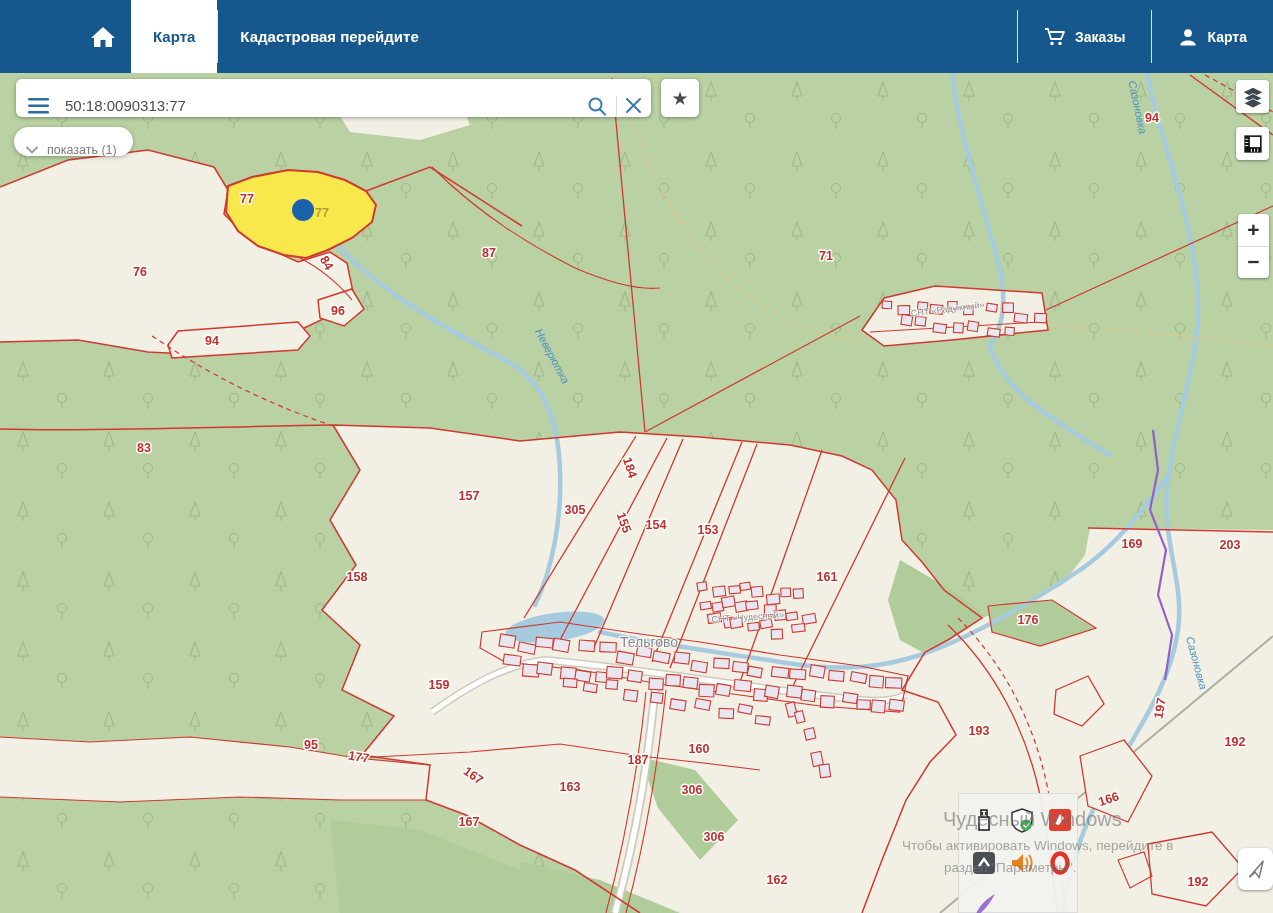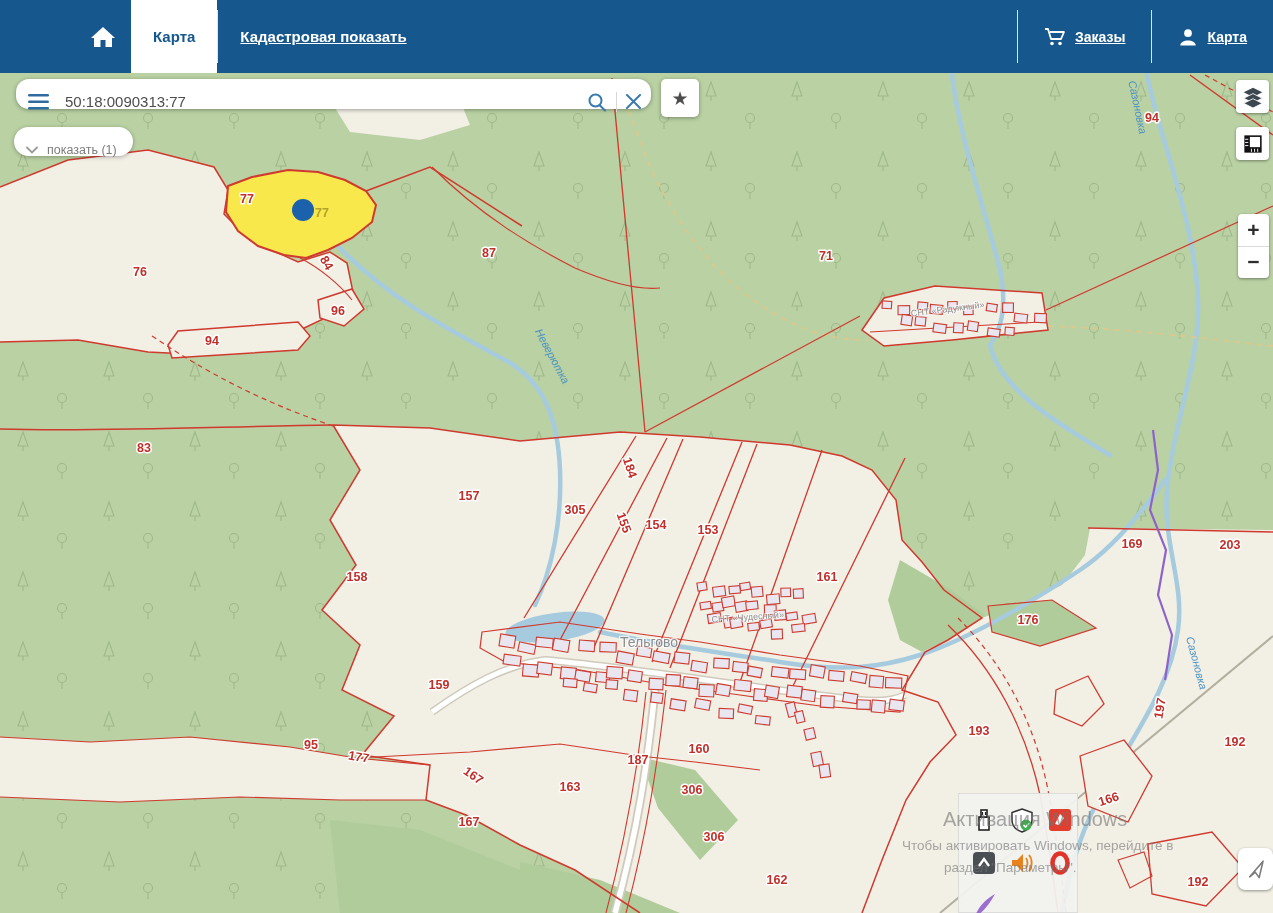--- a/index.html
+++ b/index.html
@@ -1,30 +1,30 @@
 <!DOCTYPE html>
 <html><head>
 <meta charset="utf-8">
 <style>
   html,body{margin:0;padding:0;font-family:"Liberation Sans",sans-serif;}
   .stage{position:relative;width:1273px;height:913px;overflow:hidden;background:#b9d1a3;}
   .stage *{box-sizing:border-box;}
 
   
-  .topbar{position:absolute;top:0;left:0;width:1273px;height:73px;background:#16578d;display:flex;align-items:stretch;z-index:20;color:#fff;text-decoration:underline;}
+  .topbar{position:absolute;top:0;left:0;width:1273px;height:73px;background:#16578d;display:flex;align-items:stretch;z-index:20;color:#fff;}
   .topbar .spacer{width:75px;}
   .tab{display:flex;align-items:center;justify-content:center;padding:0 22px;font-size:15px;font-weight:600;cursor:pointer;white-space:nowrap;}
   .tab.home{padding:0 14px;}
   .tab.active{background:#ffffff;color:#16578d;}
   .vsep{width:1px;background:rgba(255,255,255,.85);margin:10px 0;}
   .right-group{margin-left:auto;display:flex;align-items:stretch;}
   .menu-item{display:flex;align-items:center;gap:9px;padding:17px 26px;font-size:14px;font-weight:600;cursor:pointer;}
 
   
-  .searchbar{position:absolute;left:16px;top:79px;width:635px;height:30px;background:#fff;border-radius:13px;
+  .searchbar{position:absolute;left:16px;top:79px;width:635px;height:38px;background:#fff;border-radius:6px;
     box-shadow:0 1px 4px rgba(0,0,0,.35);display:flex;align-items:center;z-index:15;padding:15px 10px 0 12px;}
   .searchbar input{border:none;outline:none;flex:1;font-size:15px;color:#4d4d4d;margin-left:14px;font-family:"Liberation Sans",sans-serif;background:transparent;}
   .icon-btn{display:flex;align-items:center;justify-content:center;cursor:pointer;}
   .search-divider{width:1px;height:20px;background:#d7d7d7;margin:0 9px;}
   .star-btn{position:absolute;left:661px;top:79px;width:38px;height:38px;background:#fff;border-radius:5px;
     box-shadow:0 1px 4px rgba(0,0,0,.35);display:flex;align-items:center;justify-content:center;z-index:15;
     font-size:19px;color:#4d4d4d;cursor:pointer;}
   .show-pill{position:absolute;left:14px;top:127px;height:29px;border-radius:15px;padding:16px 16px 0 12px;display:flex;gap:9px;
     align-items:center;font-size:12.5px;color:#7d7d7d;background:#fff;box-shadow:0 1px 4px rgba(0,0,0,.3);z-index:15;cursor:pointer;}
 
@@ -307,21 +307,21 @@
         <polygon points="14,3 26,14 2,14" fill="#fff"></polygon>
         <rect x="5" y="13" width="18" height="10" fill="#fff"></rect>
         <rect x="11.5" y="16" width="5" height="7" fill="#16578d"></rect>
       </svg>
     </div>
     <div class="tab active">
         <span>Карта</span>
       </div>
     <div class="vsep"></div>
     <div class="tab">
-        <span>Кадастровая показать</span>
+        <span>Кадастровая перейдите</span>
       </div>
 
     <div class="right-group">
       <div class="vsep"></div>
       <div class="menu-item">
         <svg width="22" height="20" viewBox="0 0 22 20">
           <path d="M1,2 L4,2 L7,12 L17,12 L20,5 L6,5" fill="none" stroke="#fff" stroke-width="1.8" stroke-linejoin="round"></path>
           <circle cx="8" cy="16.5" r="1.8" fill="#fff"></circle>
           <circle cx="16" cy="16.5" r="1.8" fill="#fff"></circle>
         </svg>
@@ -430,17 +430,17 @@
       <path d="M17,8 C19,10.5 19,15.5 17,18 M20,5 C23.5,9 23.5,17 20,21" fill="none" stroke="#e8821e" stroke-width="1.8"></path>
     </svg>
     <svg class="tray-icon" style="left:88px;top:56px;" viewBox="0 0 26 26">
       <ellipse cx="13" cy="13" rx="7.5" ry="9.5" fill="none" stroke="#e0342b" stroke-width="4.5"></ellipse>
     </svg>
     <svg class="tray-icon" style="left:12px;top:98px;" viewBox="0 0 26 26">
       <path d="M4,24 C8,14 15,7 24,2 C19,11 13,19 6,24 Z" fill="#9a6fd0"></path>
     </svg>
   </div>
 
-  <div class="watermark wm1">Активация Windows</div>
+  <div class="watermark wm1">Чудесный Windows</div>
   <div class="watermark wm2">Чтобы активировать Windows, перейдите в</div>
   <div class="watermark wm3">раздел "Параметры".</div>
 
 </div>
 
 </body></html>

